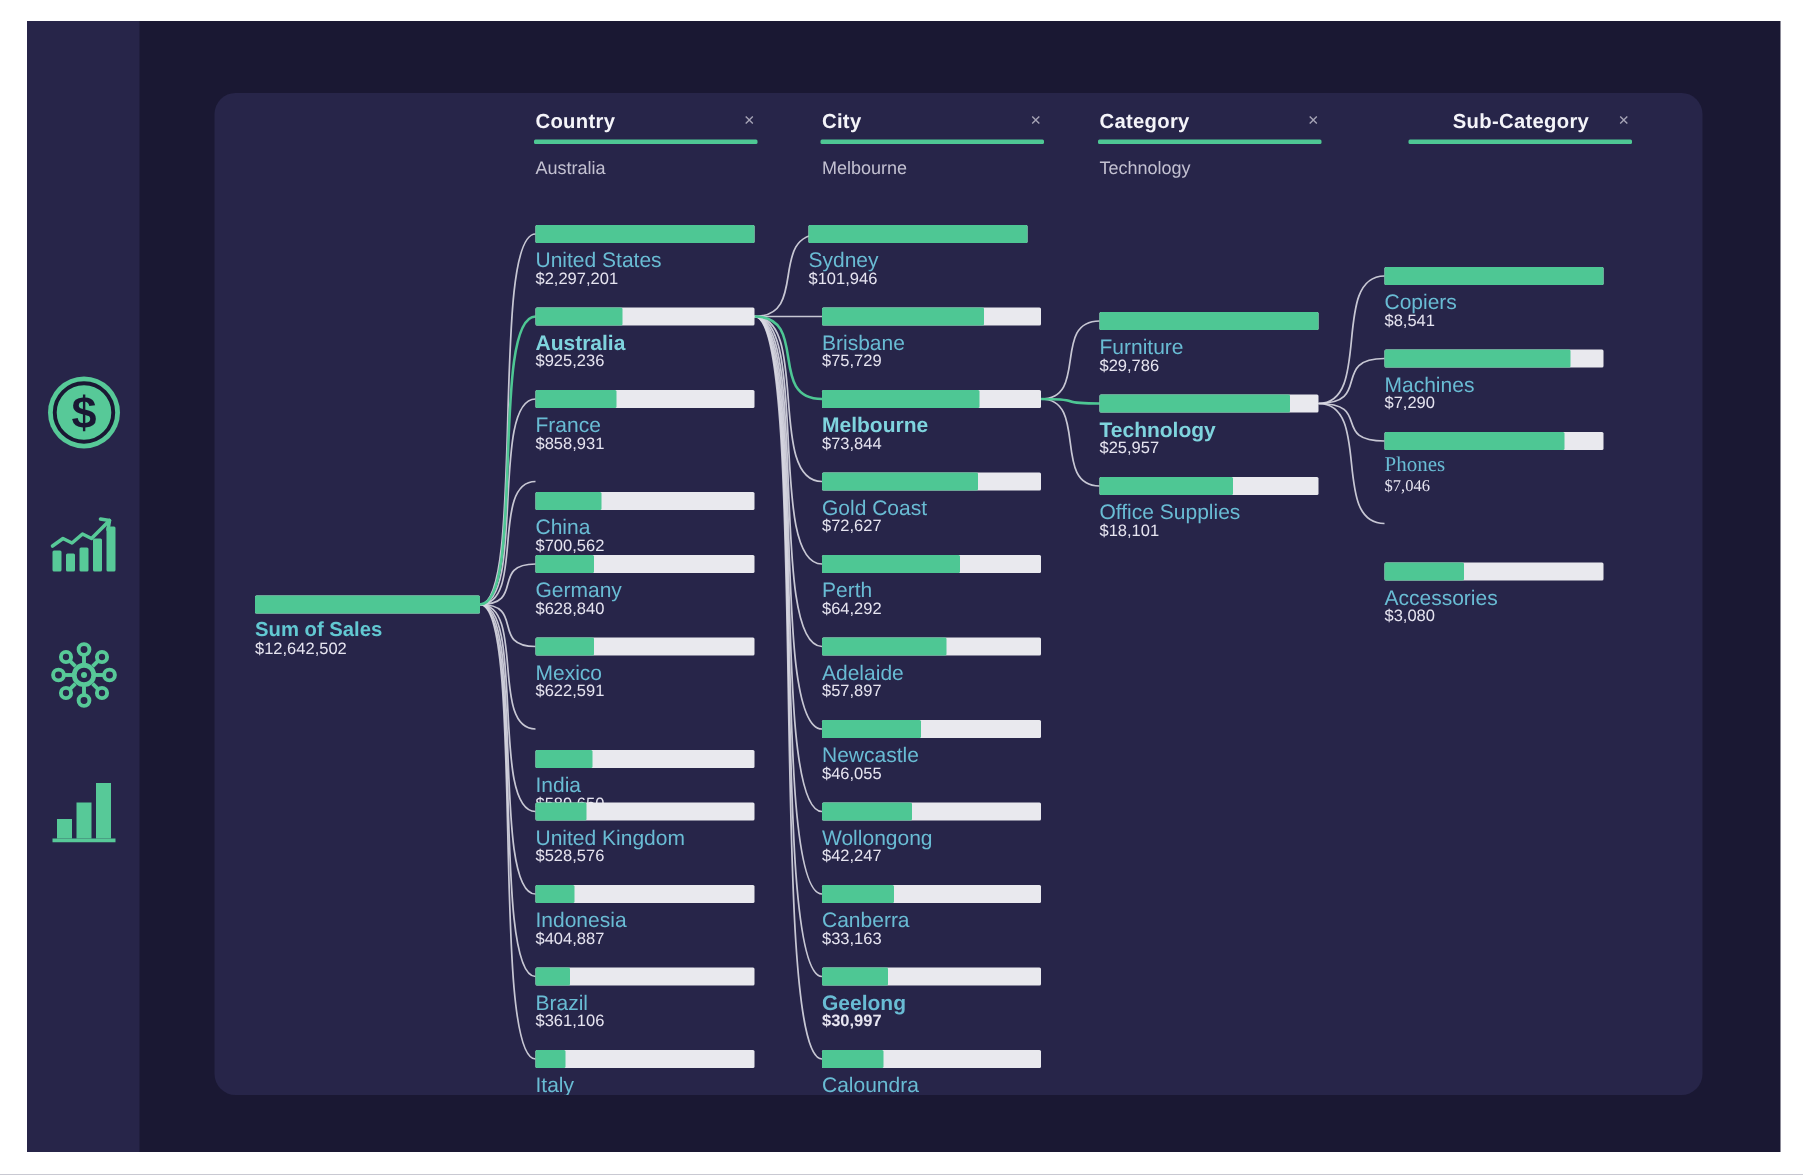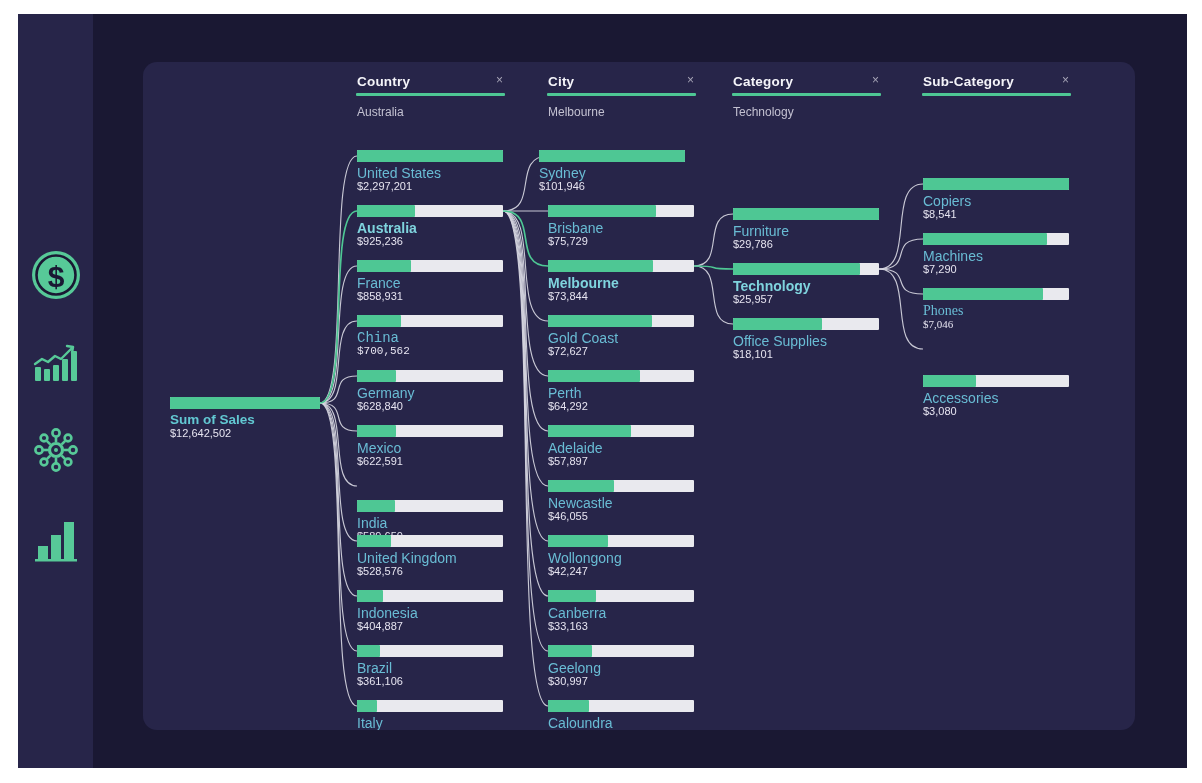--- a/index.html
+++ b/index.html
@@ -111,21 +111,21 @@
         <path d="M 736 207 C 772.08 207, 743.92 232, 780 232" fill="none" stroke="#d9d9e3" stroke-width="1.15" stroke-opacity="0.9"></path>
         <path d="M 736 207 C 772.08 207, 743.92 287, 780 287" fill="none" stroke="#d9d9e3" stroke-width="1.15" stroke-opacity="0.9"></path>
         <path d="M 177 341 C 207.34 341, 183.66 149, 214 149" fill="none" stroke="#4ec794" stroke-width="1.7" stroke-opacity="1"></path>
         <path d="M 360 149 C 396.9 149, 368.1 204, 405 204" fill="none" stroke="#4ec794" stroke-width="1.7" stroke-opacity="1"></path>
         <path d="M 551 204 C 582.98 204, 558.02 207, 590 207" fill="none" stroke="#4ec794" stroke-width="1.7" stroke-opacity="1"></path>
       </svg>
     <div id="headers">
         <div class="lvl-header" style="left: 214px; width: 148px;"><span class="lvl-title">Country</span><span class="lvl-close">×</span><div class="lvl-underline" style="width: 149px;"></div><div class="lvl-value">Australia</div></div>
         <div class="lvl-header" style="left: 405px; width: 148px;"><span class="lvl-title">City</span><span class="lvl-close">×</span><div class="lvl-underline" style="width: 149px;"></div><div class="lvl-value">Melbourne</div></div>
         <div class="lvl-header" style="left: 590px; width: 148px;"><span class="lvl-title">Category</span><span class="lvl-close">×</span><div class="lvl-underline" style="width: 149px;"></div><div class="lvl-value">Technology</div></div>
-        <div class="lvl-header" style="left: 780px; width: 148px;"><span class="lvl-title">Sub-Category</span><span class="lvl-close">×</span><div class="lvl-underline" style="width: 149px;"></div><div class="lvl-value"></div></div>
+        <div class="lvl-header" style="left: 797px; width: 148px; text-align: center;"><span class="lvl-title">Sub-Category</span><span class="lvl-close">×</span><div class="lvl-underline" style="width: 149px;"></div><div class="lvl-value"></div></div>
       </div>
     <div id="nodes">
         <div class="node selected root" style="left: 27px; top: 335px; width: 150px; height: 46px;">
           <div class="bar" style="width: 150px;">
             <div class="bar-fill" style="width: 100%;"></div>
           </div>
           <div class="node-name">Sum of Sales</div>
           <div class="node-value">$12,642,502</div>
         </div>
         <div class="node" style="left: 214px; top: 88px; width: 146px; height: 46px;">
@@ -142,21 +142,21 @@
           <div class="node-name">Australia</div>
           <div class="node-value">$925,236</div>
         </div>
         <div class="node" style="left: 214px; top: 198px; width: 146px; height: 46px;">
           <div class="bar" style="width: 146px;">
             <div class="bar-fill" style="width: 37%;"></div>
           </div>
           <div class="node-name">France</div>
           <div class="node-value">$858,931</div>
         </div>
-        <div class="node" style="left: 214px; top: 253px; width: 146px; height: 46px; font-family: Liberation Mono, monospace;">
+        <div class="node" style="left: 214px; top: 266px; width: 146px; height: 46px;">
           <div class="bar" style="width: 146px;">
             <div class="bar-fill" style="width: 30%;"></div>
           </div>
           <div class="node-name">China</div>
           <div class="node-value">$700,562</div>
         </div>
         <div class="node" style="left: 214px; top: 308px; width: 146px; height: 46px; text-decoration: underline;">
           <div class="bar" style="width: 146px;">
             <div class="bar-fill" style="width: 27%;"></div>
           </div>
@@ -261,21 +261,21 @@
           <div class="node-name">Wollongong</div>
           <div class="node-value">$42,247</div>
         </div>
         <div class="node" style="left: 405px; top: 528px; width: 146px; height: 46px;">
           <div class="bar" style="width: 146px;">
             <div class="bar-fill" style="width: 33%;"></div>
           </div>
           <div class="node-name">Canberra</div>
           <div class="node-value">$33,163</div>
         </div>
-        <div class="node" style="left: 405px; top: 583px; width: 146px; height: 46px;">
+        <div class="node" style="left: 405px; top: 583px; width: 146px; height: 46px; font-weight: bold;">
           <div class="bar" style="width: 146px;">
             <div class="bar-fill" style="width: 30%;"></div>
           </div>
           <div class="node-name">Geelong</div>
           <div class="node-value">$30,997</div>
         </div>
         <div class="node" style="left: 405px; top: 638px; width: 146px; height: 46px;">
           <div class="bar" style="width: 146px;">
             <div class="bar-fill" style="width: 28%;"></div>
           </div>

